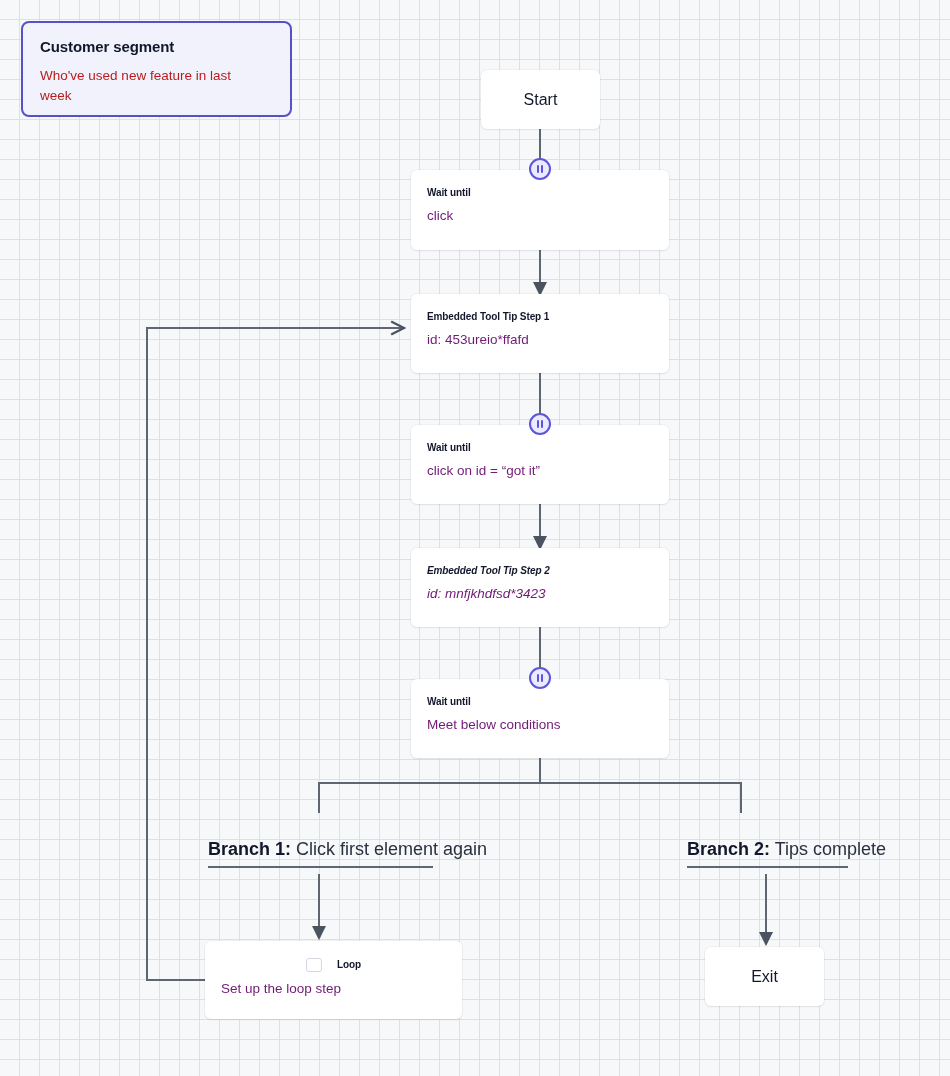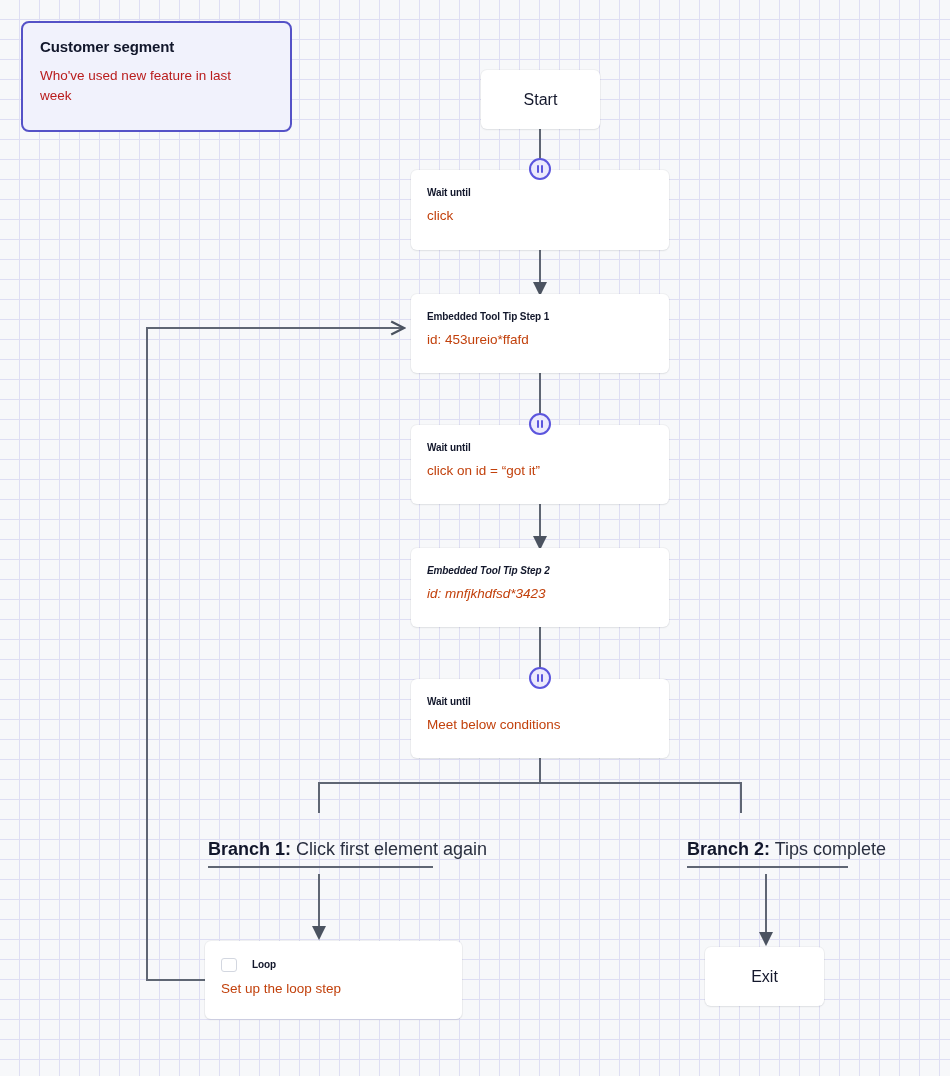--- a/index.html
+++ b/index.html
@@ -43,31 +43,31 @@
   }
   .node-title {
     font-size: 10px;
     font-weight: bold;
     color: #12172b;
     letter-spacing: -0.1px;
     line-height: 1.25;
   }
   .node-sub {
     font-size: 13.5px;
-    color: #c2410c;
+    color: #701a75;
     line-height: 1.45;
     margin-top: 6px;
   }
 
   
   #segment-card {
     left: 21px;
     top: 21px;
     width: 271px;
-    height: 111px;
+    height: 96px;
     background: #f1f2fc;
     border: 2px solid #5552c7;
     border-radius: 8px;
     padding: 15px 17px;
     box-shadow: none;
   }
   #segment-card .node-title { font-size: 15px; }
   #segment-card .node-sub {
     margin-top: 9px;
     font-size: 13.5px;
@@ -99,20 +99,21 @@
   #node-tip-1  { left: 411px; top: 294px; width: 258px; height: 79px; }
   #node-wait-2 { left: 411px; top: 425px; width: 258px; height: 79px; }
   #node-tip-2  { left: 411px; top: 548px; width: 258px; height: 79px; font-style: italic; }
   #node-wait-3 { left: 411px; top: 679px; width: 258px; height: 79px; }
   #node-loop   { left: 205px; top: 941px; width: 257px; height: 78px; }
 
   #node-loop .loop-head {
     display: flex;
     align-items: center;
     gap: 15px;
+    justify-content: center;
   }
   .checkbox-icon {
     display: inline-block;
     width: 14px;
     height: 12px;
     border: 1.5px solid #d3d7e0;
     border-radius: 3px;
     background: #ffffff;
     flex: 0 0 auto;
   }

